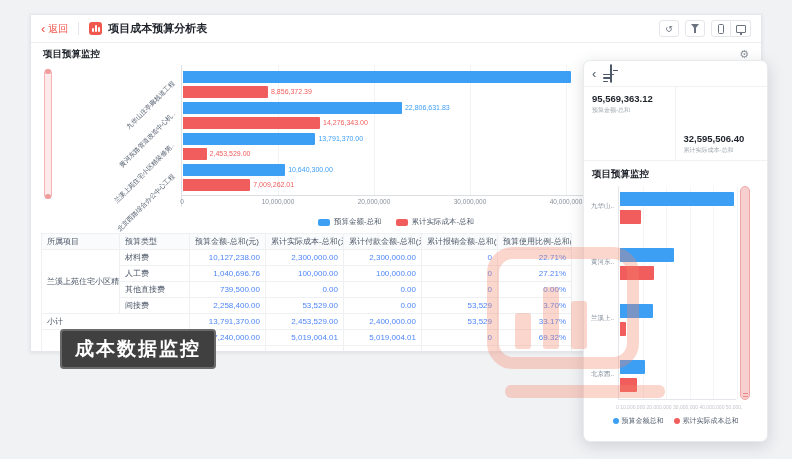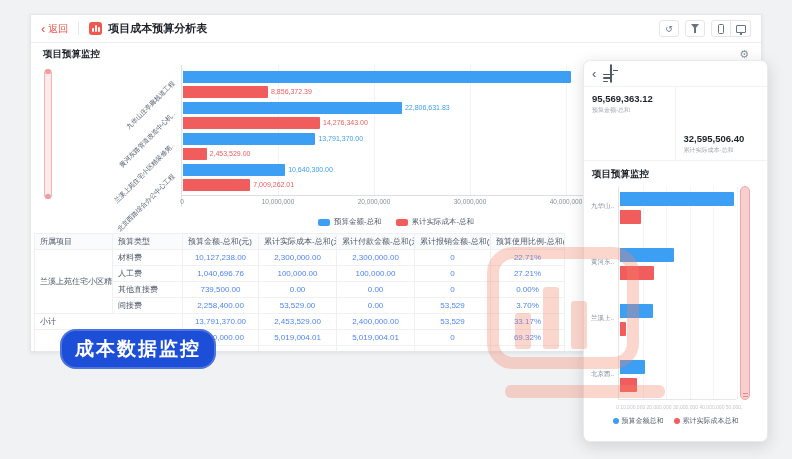--- a/index.html
+++ b/index.html
@@ -48,29 +48,29 @@
   .bar-label.blue { color:#3d9ff4; } .bar-label.red { color:#f15d5d; }
   .cat { position:absolute; right:100%; margin-right:8px; transform:rotate(-45deg); transform-origin:100% 50%;
          font-size:6.5px; color:#4e5969; white-space:nowrap; }
   .tick { position:absolute; top:133px; transform:translateX(-50%); font-size:6.5px; color:#86909c; }
   .legend { display:flex; justify-content:center; align-items:center; gap:14px; height:14px; font-size:7.5px; color:#4e5969; }
   .legend .item { display:flex; align-items:center; gap:4px; cursor:pointer; }
   .sw { width:12px; height:7px; border-radius:2px; }
   .dot { width:6px; height:6px; border-radius:50%; }
 
   
-  table.cost { border-collapse:collapse; margin:4px 10px 0 3px; width:530px; table-layout:fixed; font-size:8px; }
+  table.cost { border-collapse:collapse; margin:4px 10px 0 10px; width:530px; table-layout:fixed; font-size:8px; }
   table.cost th, table.cost td { border:1px solid #eef0f2; padding:2px 5px; height:15px; color:#4e5969; overflow:hidden; white-space:nowrap; }
   table.cost th { background:#fafbfc; font-weight:normal; text-align:left; }
-  table.cost td.num { text-align:center; color:#4e86f7; }
+  table.cost td.num { text-align:right; color:#4e86f7; }
   col.c0{width:78px;} col.c1{width:70px;} col.c2{width:76px;} col.c3{width:78px;} col.c4{width:78px;} col.c5{width:76px;} col.c6{width:74px;}
 
   
-  .tag { position:absolute; left:60px; top:329px; z-index:30; background:#1d4ed8; color:#fff;
-         font-size:19px; font-weight:600; letter-spacing:2px; padding:7px 15px; border-radius:16px;
+  .tag { position:absolute; left:60px; top:329px; z-index:30; background:#404040; color:#fff;
+         font-size:19px; font-weight:600; letter-spacing:2px; padding:7px 15px; border-radius:4px;
          box-shadow:inset 0 0 0 2px rgba(255,255,255,.22); }
 
   
   .wm { position:absolute; left:487px; top:247px; width:180px; height:170px; z-index:40; pointer-events:none; }
   .wm .box { position:absolute; left:0; top:0; width:152px; height:122px; border:12px solid rgba(242,131,104,.33); border-radius:26px; }
   .wm .wbar { position:absolute; background:rgba(242,131,104,.33); width:16px; border-radius:3px; }
   .wm .wbar.b1 { left:28px; top:66px; height:36px; }
   .wm .wbar.b2 { left:56px; top:40px; height:62px; }
   .wm .wbar.b3 { left:84px; top:54px; height:48px; }
   .wm .base { position:absolute; left:18px; top:138px; width:160px; height:13px; background:rgba(242,131,104,.33); border-radius:6px; }

